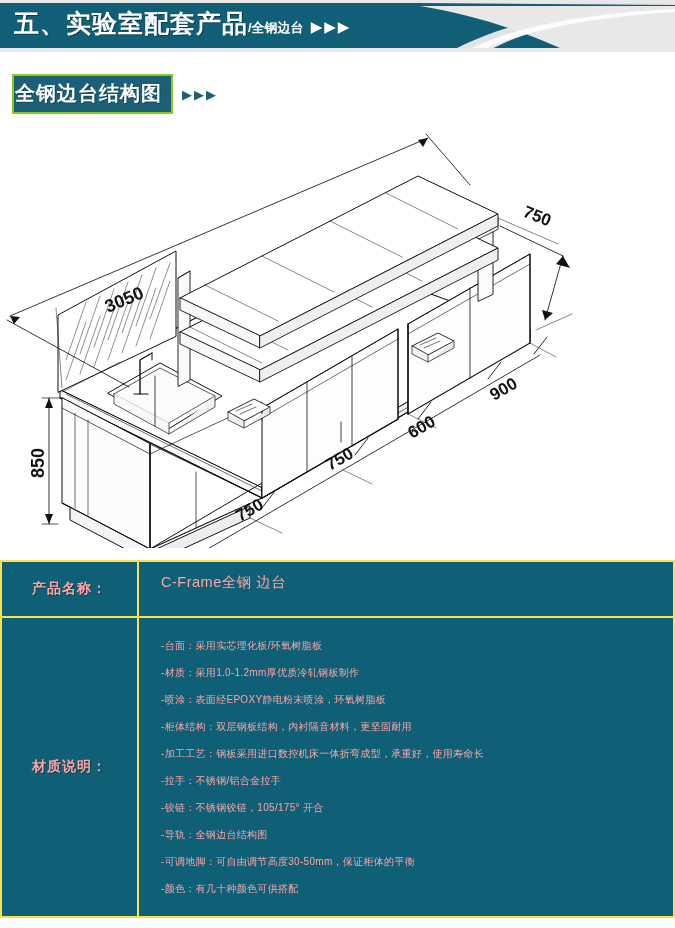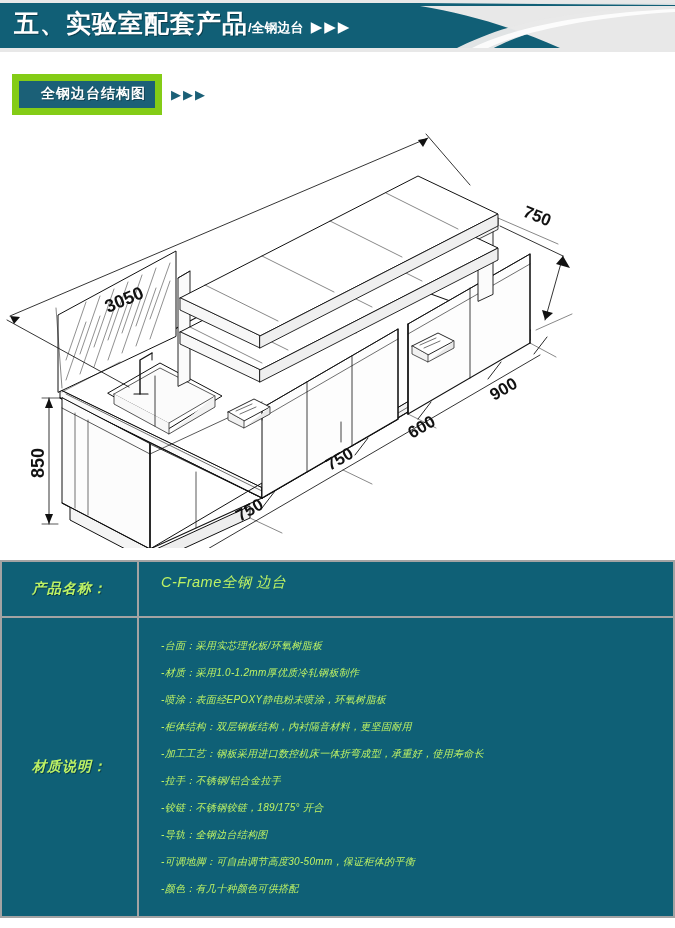--- a/index.html
+++ b/index.html
@@ -61,25 +61,25 @@
   .subhead {
     position: absolute;
     left: 12px;
     top: 74px;
     display: flex;
     align-items: center;
   }
   .subhead-box {
     background: #1b6077;
     color: #ffffff;
-    font-size: 14px;
-    font-weight: bold;
-    padding: 4px 9px 5px 22px;
+    font-size: 20px;
+    font-weight: bold;
+    padding: 4px 9px 5px 1px;
     letter-spacing: 1px;
-    border: 7px solid #84cc16;
+    border: 2px solid #84cc16;
     text-shadow: 1px 1px 0 rgba(0,0,0,.3);
   }
   .subhead-arrows {
     color: #1b6077;
     font-size: 13px;
     margin-left: 9px;
     letter-spacing: 2px;
   }
 
   
@@ -102,24 +102,23 @@
   .spec-table {
     position: absolute;
     left: 0;
     top: 560px;
     width: 675px;
     border-collapse: collapse;
     background: #0f6076;
   }
   .spec-table td {
     background: #0f6076;
-    border: 2px solid #a3a3a3;
+    border: 2px solid #fde047;
     vertical-align: middle;
-    color: #bef264;
-    font-style: italic;
+    color: #fca5a5;
   }
   .spec-table td.label {
     width: 137px;
     text-align: center;
     font-size: 14px;
     font-weight: bold;
     letter-spacing: 1px;
     padding: 12px 4px;
     text-shadow: 1px 1px 0 rgba(0,0,0,.35);
   }
@@ -361,20 +360,20 @@
     </tr>
     <tr>
       <td class="label">材质说明：</td>
       <td class="value desc">
         <div class="desc-line">-台面：采用实芯理化板/环氧树脂板</div>
         <div class="desc-line">-材质：采用1.0-1.2mm厚优质冷轧钢板制作</div>
         <div class="desc-line">-喷涂：表面经EPOXY静电粉末喷涂，环氧树脂板</div>
         <div class="desc-line">-柜体结构：双层钢板结构，内衬隔音材料，更坚固耐用</div>
         <div class="desc-line">-加工工艺：钢板采用进口数控机床一体折弯成型，承重好，使用寿命长</div>
         <div class="desc-line">-拉手：不锈钢/铝合金拉手</div>
-        <div class="desc-line">-铰链：不锈钢铰链，189/175°  开合</div>
+        <div class="desc-line">-铰链：不锈钢铰链，105/175°  开合</div>
         <div class="desc-line">-导轨：全钢边台结构图</div>
         <div class="desc-line">-可调地脚：可自由调节高度30-50mm，保证柜体的平衡</div>
         <div class="desc-line">-颜色：有几十种颜色可供搭配</div>
       </td>
     </tr>
   </tbody>
 </table>
 
 </body></html>

